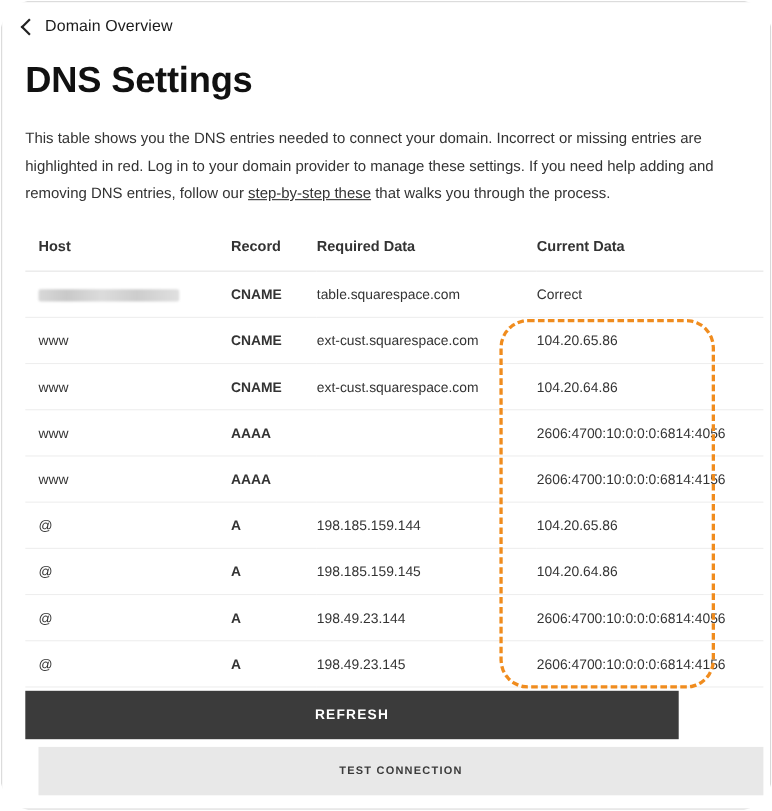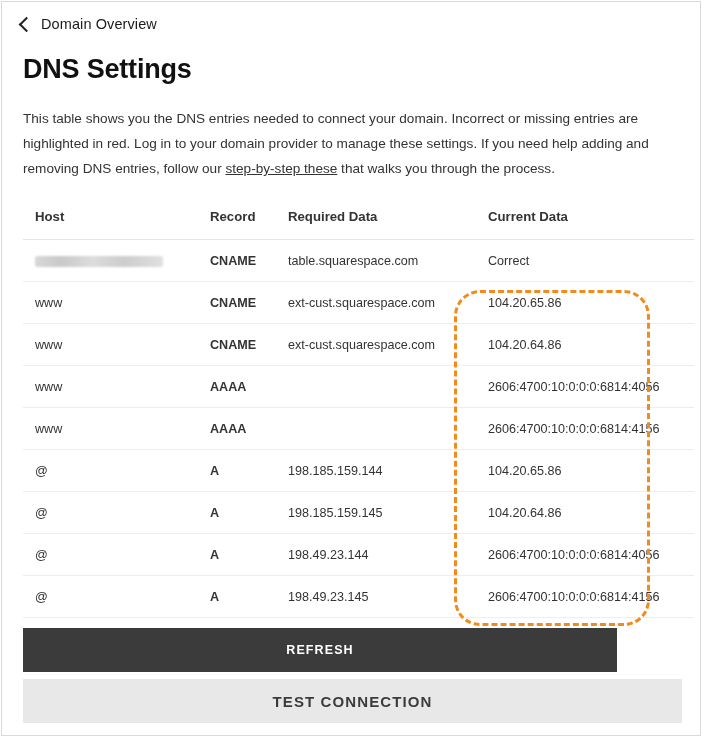--- a/index.html
+++ b/index.html
@@ -11,20 +11,21 @@
     font-family: "Liberation Sans", sans-serif;
     -webkit-font-smoothing: antialiased;
   }
   .screenshot {
     position: relative;
     width: 702px;
     height: 737px;
     background: #ffffff;
     box-sizing: border-box;
     overflow: hidden;
+    border-radius: 32px;
   }
   .frame {
     position: absolute;
     left: 1px;
     top: 1px;
     width: 700px;
     height: 735px;
     border: 1px solid #d9d9d9;
     box-sizing: border-box;
     background: #ffffff;
@@ -44,21 +45,21 @@
     border-bottom: 2px solid #222222;
     transform: rotate(45deg);
     margin-left: 2px;
   }
   .back-label {
     font-size: 14.5px;
     color: #1b1b1b;
     letter-spacing: 0.1px;
   }
   .page-title {
-    font-size: 27px;
+    font-size: 33px;
     font-weight: bold;
     color: #111111;
     margin: 16px 0 0 21px;
     letter-spacing: -0.2px;
   }
   .intro {
     margin: 21px 21px 0 21px;
     font-size: 13.6px;
     line-height: 25px;
     color: #333333;
@@ -132,27 +133,27 @@
     letter-spacing: 1.1px;
     display: flex;
     align-items: center;
     justify-content: center;
     border: none;
     cursor: pointer;
     font-family: "Liberation Sans", sans-serif;
   }
   .btn-test {
     position: absolute;
-    left: 21px;
+    left: 33px;
     top: 677px;
     width: 659px;
     height: 44px;
     background: #e8e8e8;
     color: #3b3b3b;
-    font-size: 15px;
+    font-size: 10px;
     font-weight: bold;
     letter-spacing: 1.1px;
     display: flex;
     align-items: center;
     justify-content: center;
     border: none;
     cursor: pointer;
     font-family: "Liberation Sans", sans-serif;
   }
 </style>

